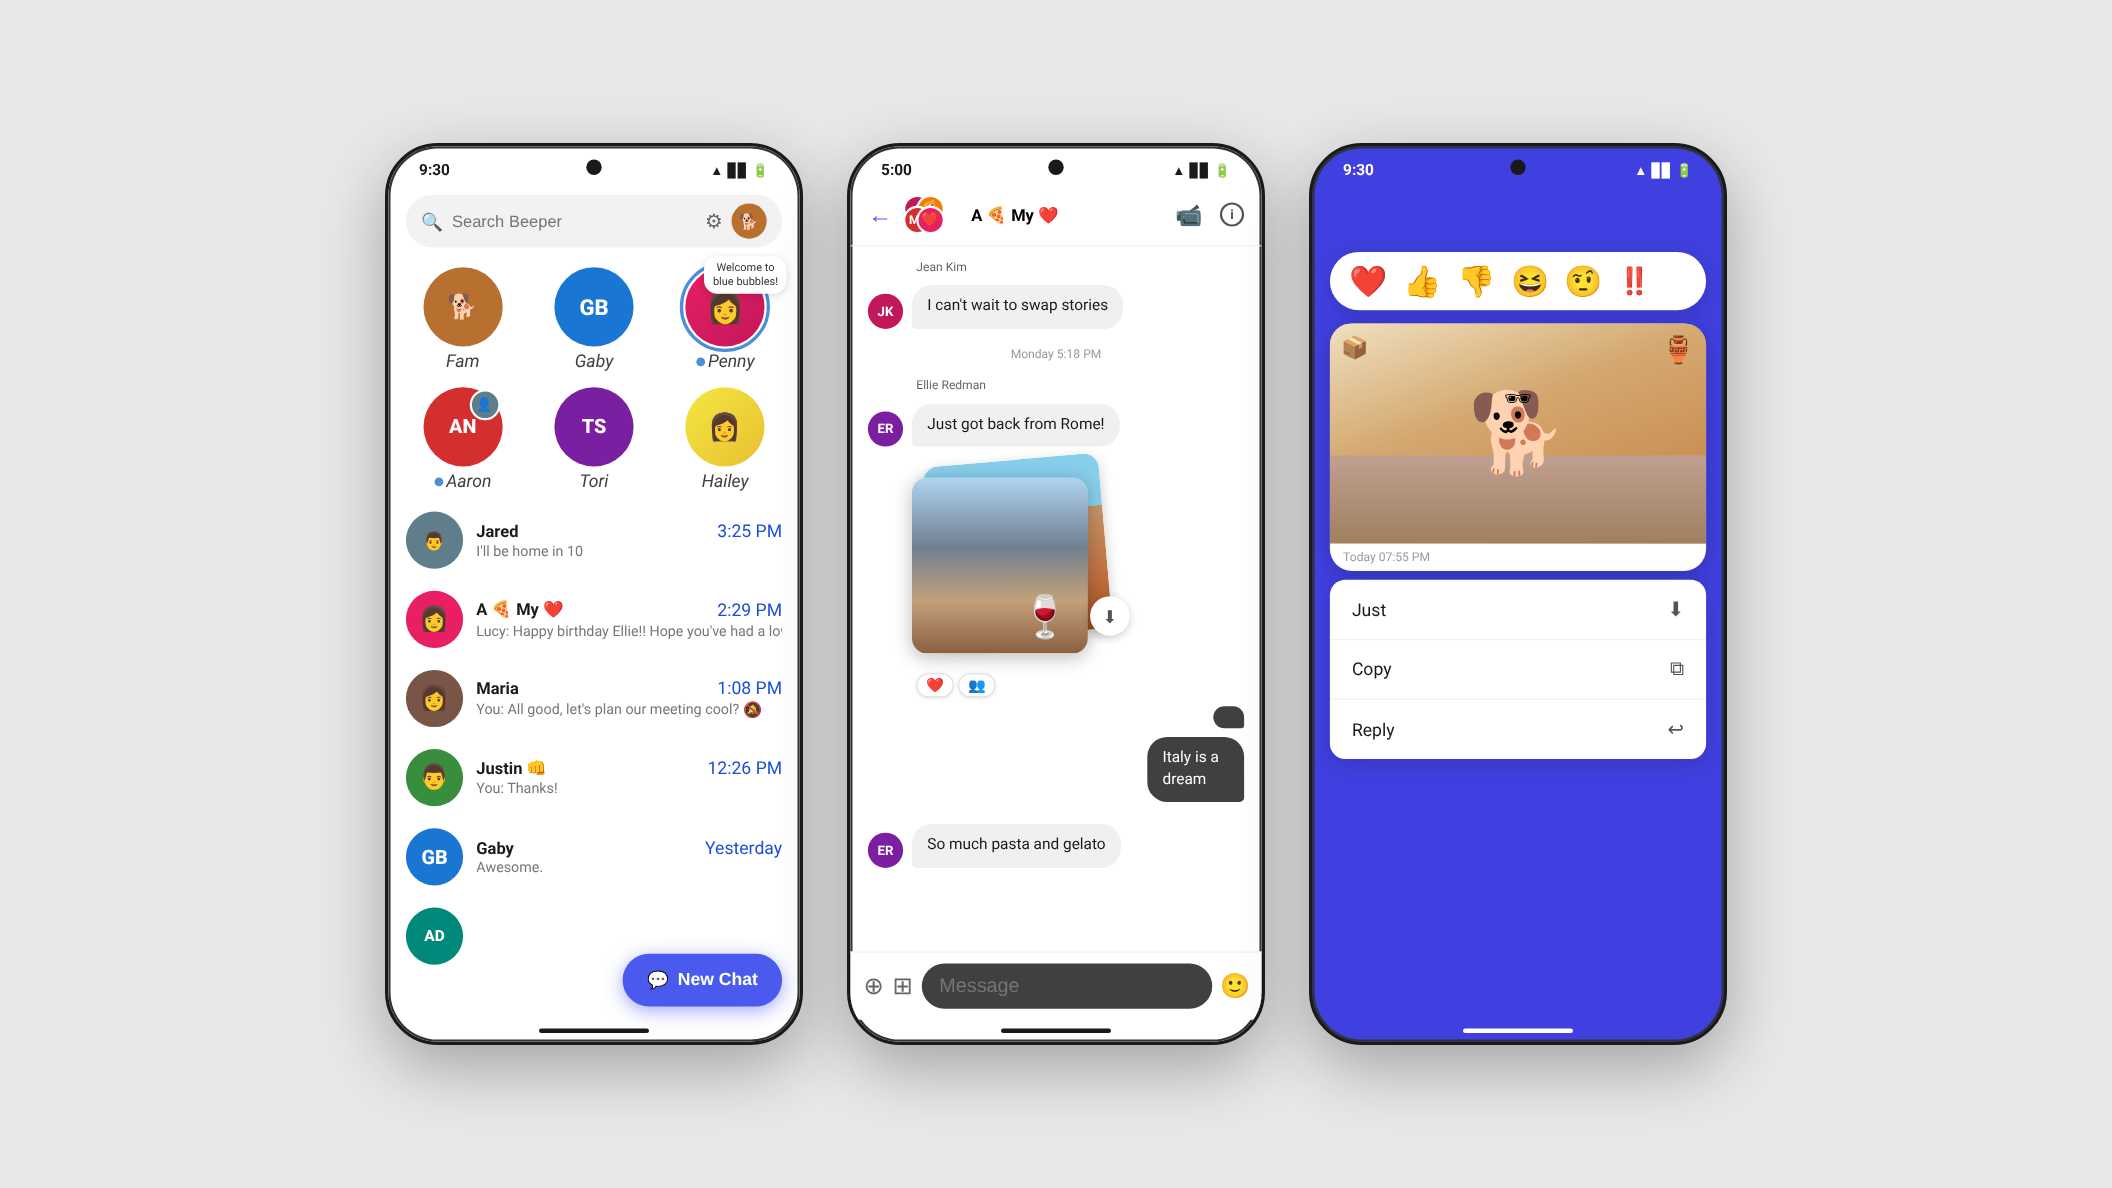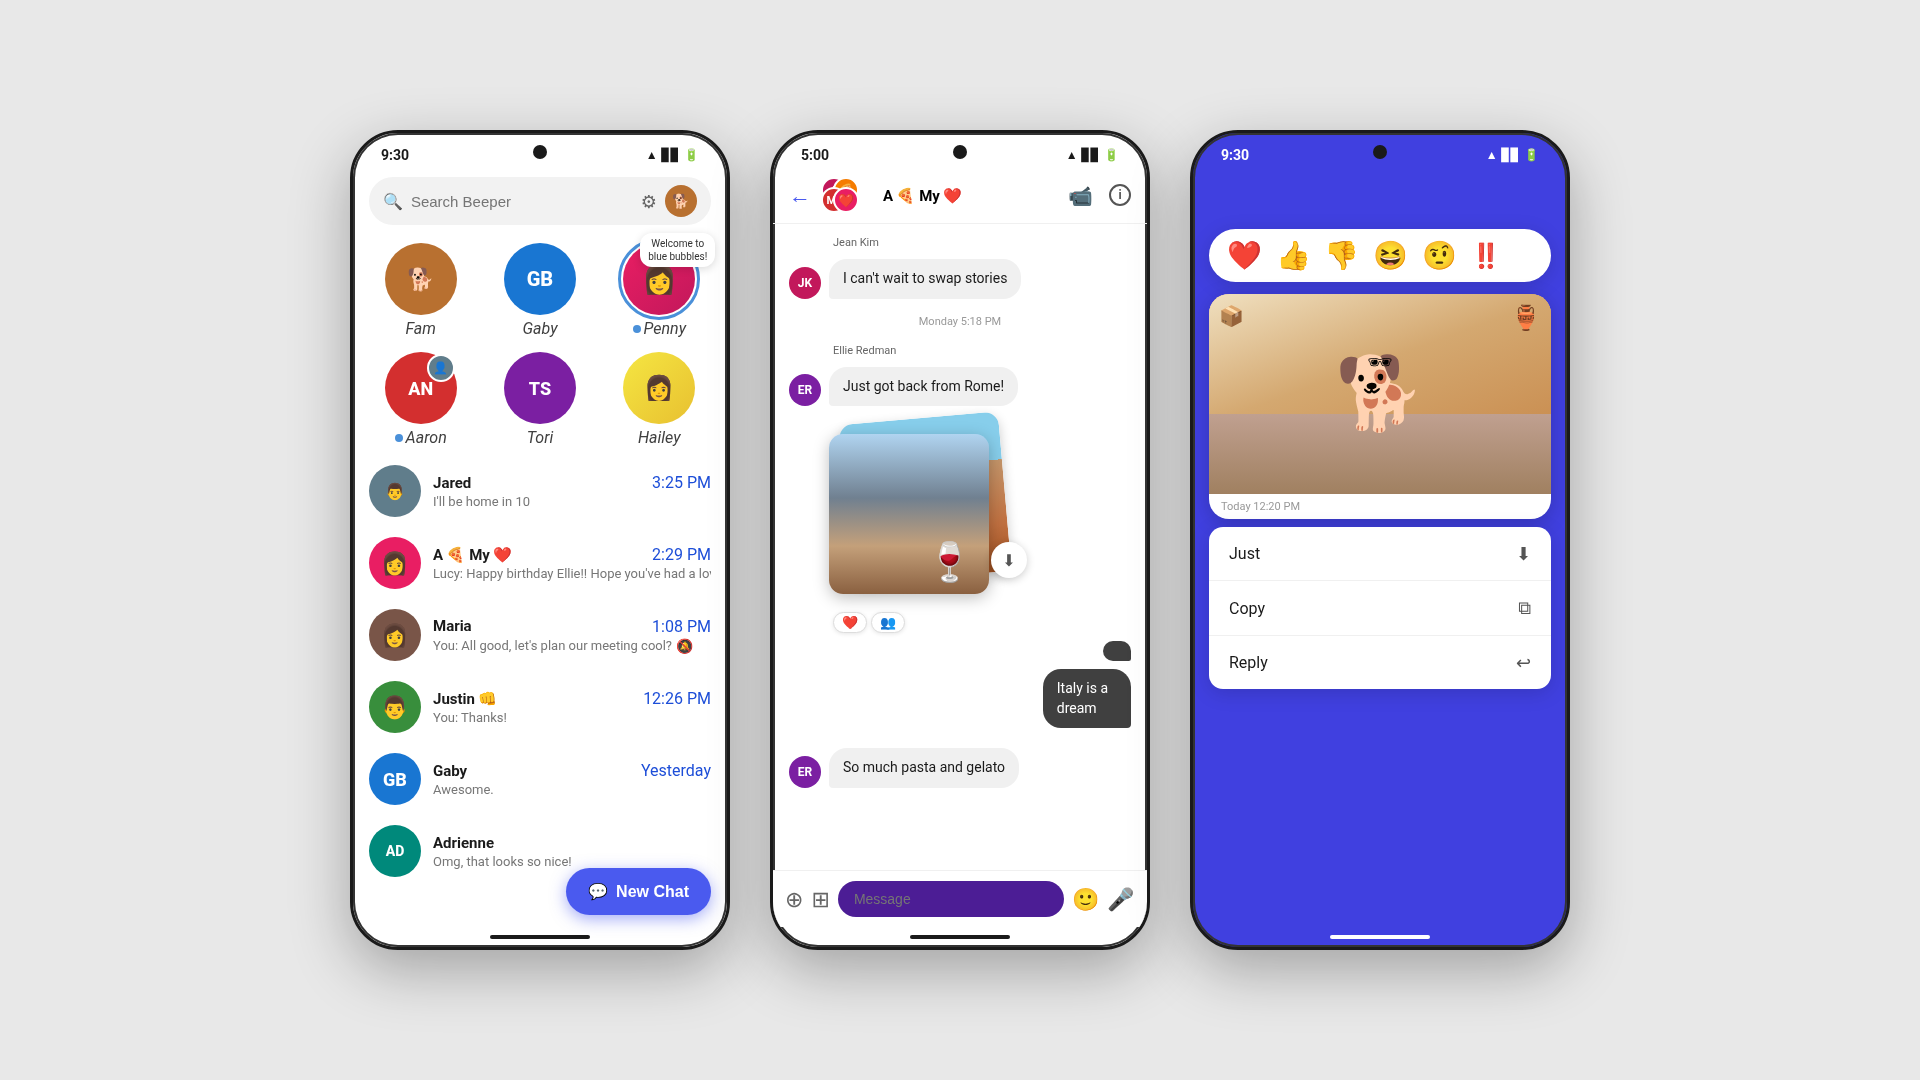--- a/index.html
+++ b/index.html
@@ -281,25 +281,25 @@
 
     .message-input-row {
       display: flex;
       align-items: center;
       padding: 10px 12px;
       gap: 8px;
       border-top: 1px solid #f0f0f0;
     }
     .msg-input {
       flex: 1;
-      background: #4c1d95;
+      background: #404040;
       border: none;
       border-radius: 22px;
       padding: 10px 16px;
-      font-size: 14px;
+      font-size: 18px;
       outline: none;
       color: #999;
     }
     .input-icon { font-size: 22px; color: #666; cursor: pointer; }
 
     
     .reaction-emoji-bar {
       background: white;
       border-radius: 50px;
       padding: 10px 18px;
@@ -517,27 +517,20 @@
             <span class="chat-name">Gaby</span>
             <span class="chat-time">Yesterday</span>
           </div>
           <div class="chat-preview">Awesome.</div>
         </div>
       </div>
 
       <div class="chat-item">
         <div class="chat-avatar-wrap">
           <div class="chat-avatar" style="background:#00897b;font-size:14px;font-weight:800;">AD</div>
-        </div>
-        <div class="chat-info">
-          <div class="chat-name-row">
-            <span class="chat-name">Adrienne</span>
-            <span class="chat-time"></span>
-          </div>
-          <div class="chat-preview">Omg, that looks so nice!</div>
         </div>
       </div>
 
     </div>
   </div>
 
   <button class="new-chat-btn">
     <span>💬</span>
     <span>New Chat</span>
   </button>
@@ -684,21 +677,21 @@
 
         <div style="position:relative;z-index:2;text-align:center;">
           <div style="font-size:72px;line-height:1;">🐕</div>
           <div style="position:absolute;top:-8px;left:50%;transform:translateX(-50%);font-size:20px;">🕶</div>
         </div>
 
         <div style="position:absolute;top:10px;right:10px;font-size:24px;">🏺</div>
         <div style="position:absolute;top:10px;left:10px;font-size:20px;">📦</div>
       </div>
     </div>
-    <div class="photo-timestamp">Today  12:20 PM</div>
+    <div class="photo-timestamp">Today  07:55 PM</div>
   </div>
 
   <div class="context-menu">
     <div class="context-menu-item">
       <span>Just</span>
       <span class="context-menu-icon">⬇</span>
     </div>
     <div class="context-menu-item">
       <span>Copy</span>
       <span class="context-menu-icon">⧉</span>

